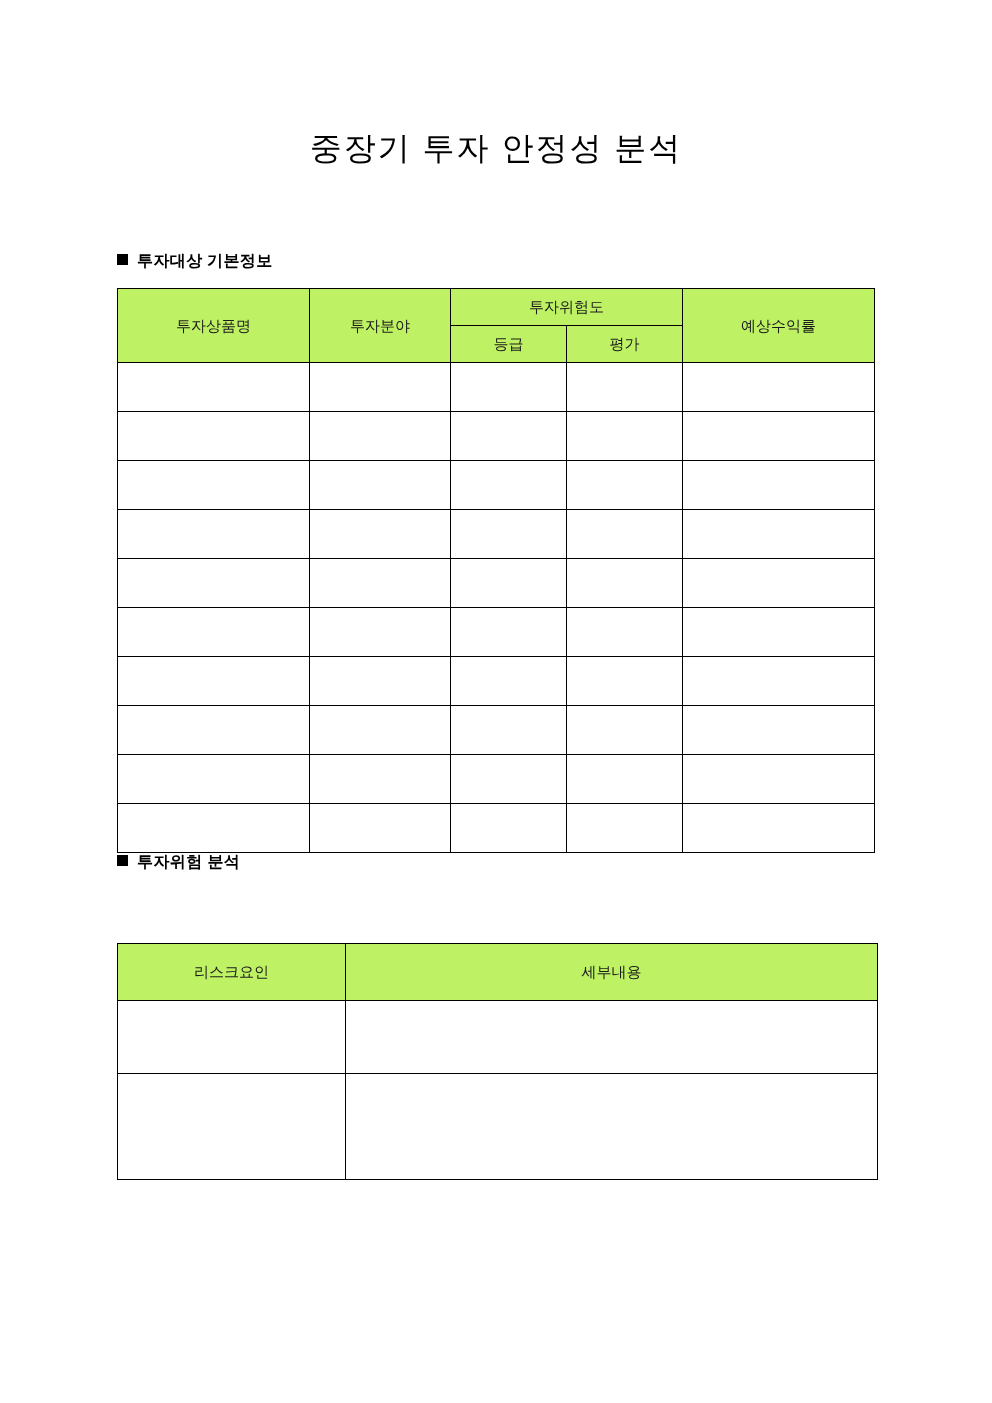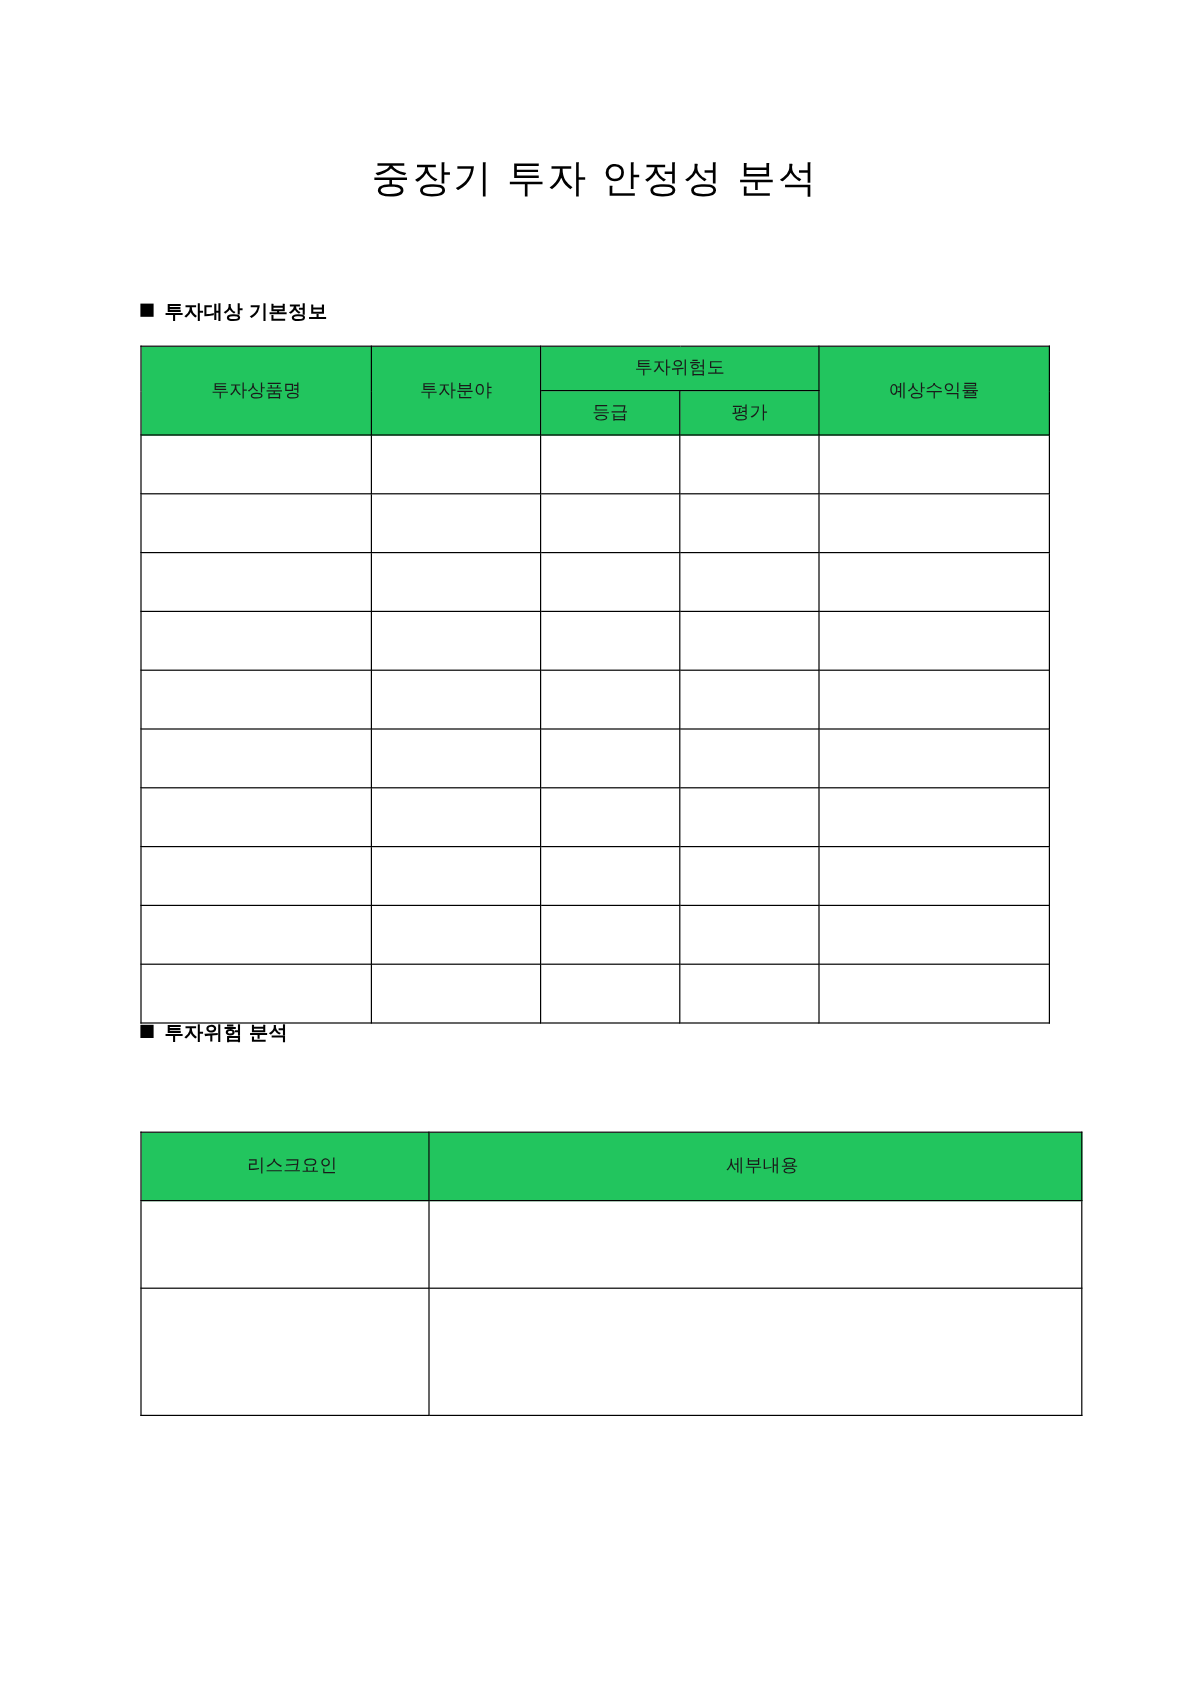--- a/index.html
+++ b/index.html
@@ -51,21 +51,21 @@
     color: #000;
   }
   .section-heading .bullet {
     display: inline-block;
     width: 11px;
     height: 11px;
     background: #000;
     margin-right: 9px;
     vertical-align: 1px;
   }
-  #sec1-heading { top: 251px; }
+  #sec1-heading { top: 251px; font-family: Liberation Serif, serif; }
   #sec2-heading { top: 852px; }
 
   
   table.grid {
     position: absolute;
     border-collapse: collapse;
     table-layout: fixed;
     background: #fff;
   }
   table.grid td, table.grid th {
@@ -74,21 +74,21 @@
     margin: 0;
     font-weight: normal;
     font-size: 15px;
     color: #1a1a1a;
     text-align: center;
     vertical-align: middle;
     line-height: 1.3;
   }
   table.grid th,
   table.grid td.hdr {
-    background: #22c55e;
+    background: #bef264;
   }
 
   
   #table-investment {
     left: 117px;
     top: 288px;
     width: 758px;
   }
   #table-investment th.h-name   { width: 191px; margin-top: 47px; }
   #table-investment th.h-field  { width: 140px; }
@@ -100,21 +100,21 @@
   #table-investment tbody tr.data-row td { height: 48px; }
 
   
   #table-risk {
     left: 117px;
     top: 943px;
     width: 758px;
   }
   #table-risk .c-left  { width: 227px; }
   #table-risk .c-right { width: 531px; }
-  #table-risk tr.hdr-row td { height: 56px; padding-left: 12px; }
+  #table-risk tr.hdr-row td { height: 56px; }
   #table-risk tr.blank-row-a td { height: 72px; }
   #table-risk tr.blank-row-b td { height: 105px; }
 </style>
 </head>
 <body>
 
 <div class="page">
 
   <div class="doc-title">중장기 투자 안정성 분석</div>
 

